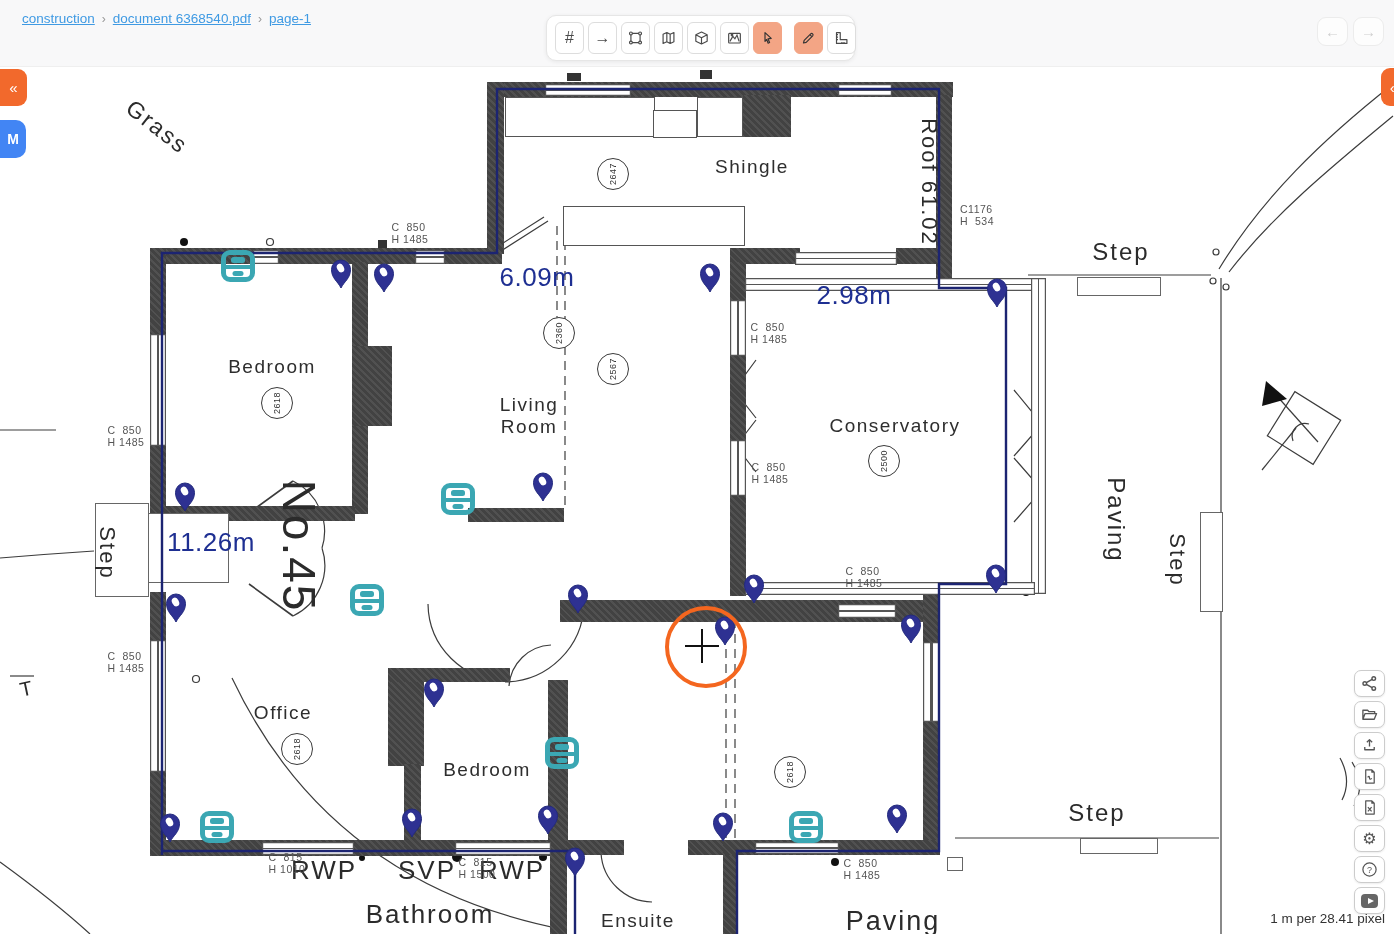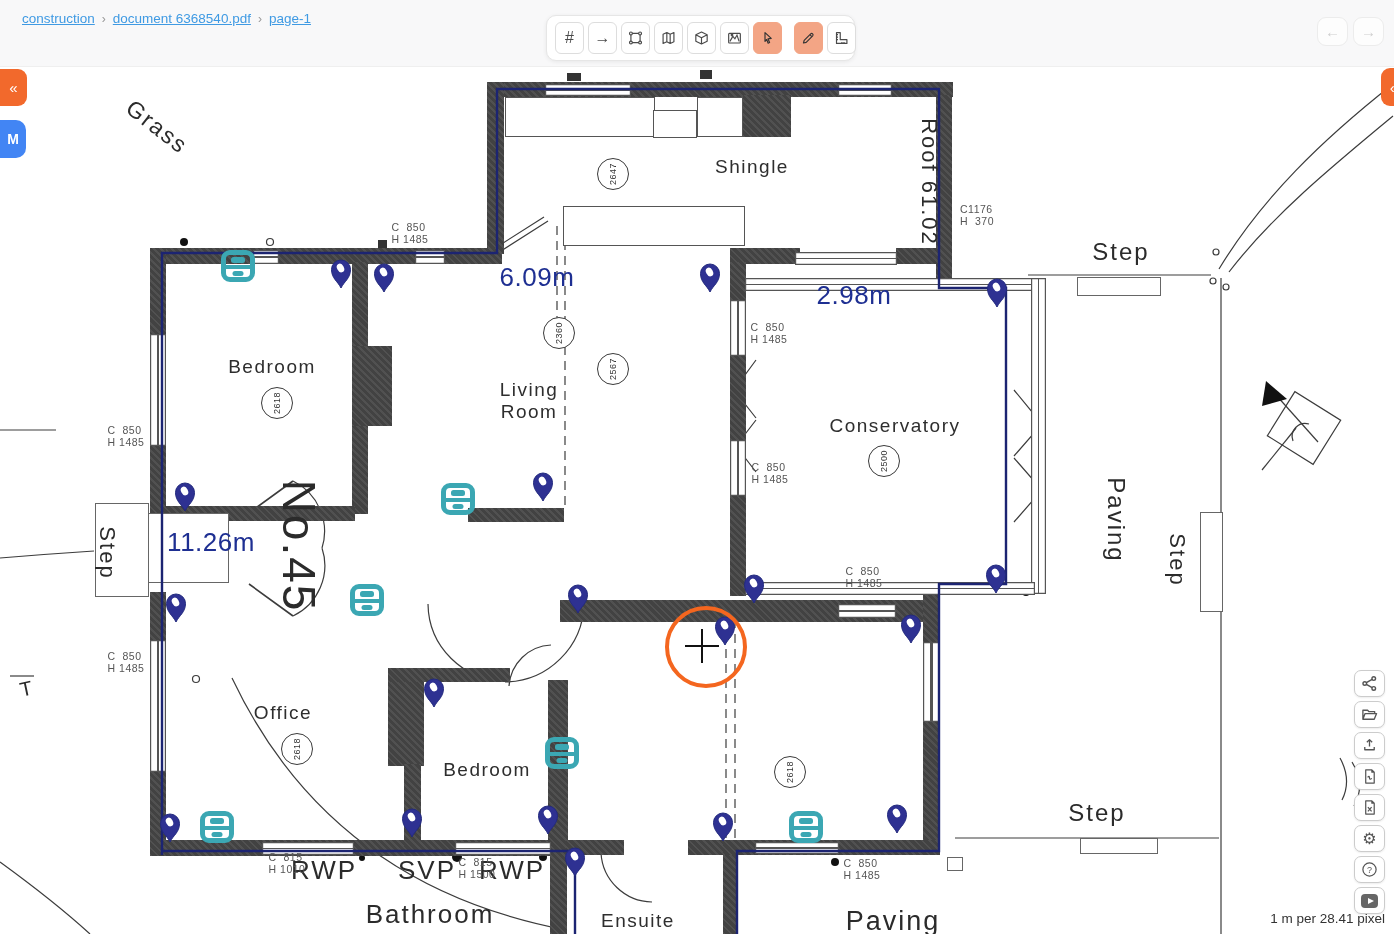--- a/index.html
+++ b/index.html
@@ -196,21 +196,21 @@
   <div class="pbox thin" style="left:1200px;top:512px;width:23px;height:100px"></div>
   <div class="pbox thin" style="left:1080px;top:838px;width:78px;height:16px"></div>
   <div class="pbox thin" style="left:947px;top:857px;width:16px;height:14px"></div>
 
   <svg id="overlay-svg" width="1394" height="934" viewBox="0 0 1394 934" fill="none" stroke="#1c2472" stroke-width="2.4">
     <path d="M162,855 V253 H497 V89 H939 V288 H1006 V584 H939 V851 H737 V934"></path>
     <path d="M162,851 H575 V934"></path>
   </svg>
 <div class="room-label" style="left: 752px; top: 167px;">Shingle</div>
     <div class="room-label" style="left: 272px; top: 367px;">Bedroom</div>
-    <div class="room-label" style="left: 529px; top: 401px;">Living
+    <div class="room-label" style="left: 529px; top: 416px;">Living
 Room</div>
     <div class="room-label" style="left: 895px; top: 426px;">Conservatory</div>
     <div class="room-label" style="left: 283px; top: 713px;">Office</div>
     <div class="room-label" style="left: 487px; top: 770px;">Bedroom</div>
     <div class="room-label" style="left: 638px; top: 921px;">Ensuite</div>
     <div class="area-label" style="left: 157px; top: 127px; font-size: 23px; transform: translate(-50%, -50%) rotate(38deg);">Grass</div>
     <div class="area-label" style="left: 1121px; top: 252px; font-size: 24px; transform: translate(-50%, -50%) rotate(0deg);">Step</div>
     <div class="area-label" style="left: 107px; top: 553px; font-size: 22px; transform: translate(-50%, -50%) rotate(90deg);">Step</div>
     <div class="area-label" style="left: 1116px; top: 520px; font-size: 24px; transform: translate(-50%, -50%) rotate(90deg);">Paving</div>
     <div class="area-label" style="left: 1177px; top: 560px; font-size: 22px; transform: translate(-50%, -50%) rotate(90deg);">Step</div>
@@ -227,21 +227,21 @@
 H 1485</div>
     <div class="dim" style="left: 410px; top: 234px;">C  850
 H 1485</div>
     <div class="dim" style="left: 769px; top: 334px;">C  850
 H 1485</div>
     <div class="dim" style="left: 770px; top: 474px;">C  850
 H 1485</div>
     <div class="dim" style="left: 864px; top: 578px;">C  850
 H 1485</div>
     <div class="dim" style="left: 977px; top: 216px;">C1176
-H  370</div>
+H  534</div>
     <div class="dim" style="left: 126px; top: 663px;">C  850
 H 1485</div>
     <div class="dim" style="left: 287px; top: 864px;">C  815
 H 1010</div>
     <div class="dim" style="left: 477px; top: 869px;">C  815
 H 1500</div>
     <div class="dim" style="left: 862px; top: 870px;">C  850
 H 1485</div>
     <div class="circ" style="left: 613px; top: 174px;">
       <span>2647</span>

